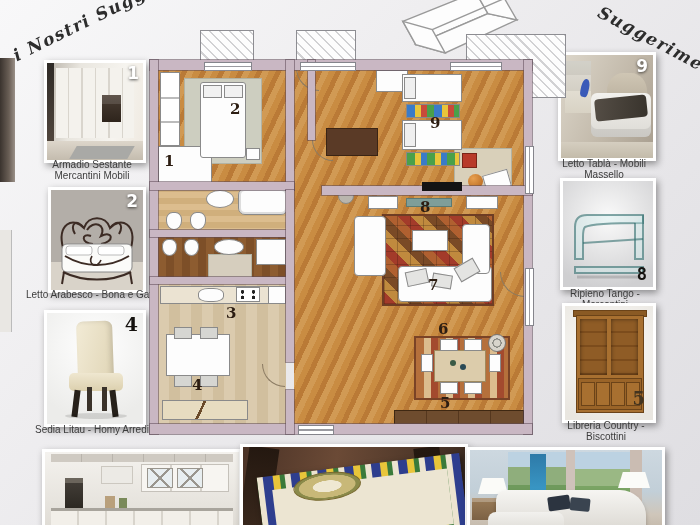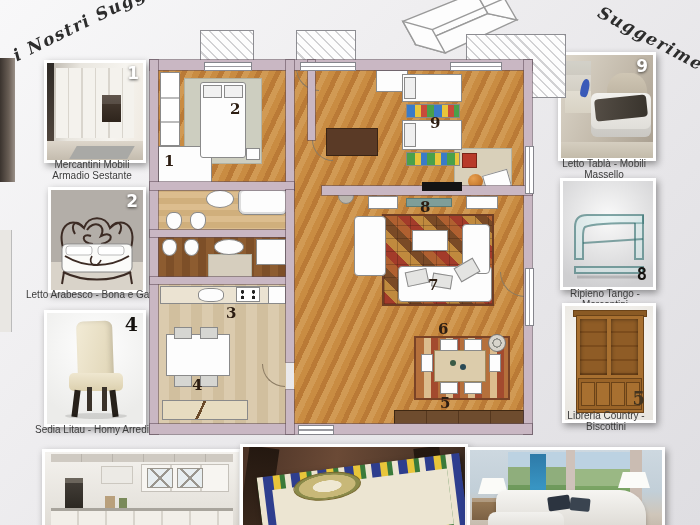--- a/index.html
+++ b/index.html
@@ -219,22 +219,22 @@
   <div class="card-img" style="background:linear-gradient(100deg,#b8b2a8 0%,#e9e6df 30%,#f6f4ef 70%,#efe9e0 100%);">
     <div class="abs" style="left:0;top:0;width:7px;height:100%;background:linear-gradient(#2e2a26,#584c42);"></div>
     <div class="abs" style="left:9px;top:5px;width:78px;height:70px;background:repeating-linear-gradient(90deg,#f4f2ed 0 12px,#d9d5cd 12px 13.5px);"></div>
     <div class="abs" style="left:55px;top:32px;width:19px;height:27px;background:linear-gradient(#4a3e34,#2e241c);box-shadow:inset 0 9px 0 rgba(255,255,255,0.12);"></div>
     <div class="abs" style="left:0;bottom:0;width:100%;height:19px;background:linear-gradient(#ddd6cb,#c4bcae);"></div>
     <div class="abs" style="left:26px;bottom:1px;width:58px;height:13px;background:#a9a9a6;transform:skewX(-30deg);"></div>
   </div>
   <div class="card-num num-light" style="right:4px;top:2px;">1</div>
 </div>
 <div class="caption" style="left:20px;top:159px;width:144px;">
+  <div>Armadio Sestante</div>
   <div>Mercantini Mobili</div>
-  <div>Armadio Sestante</div>
 </div>
 
 <div class="card" style="left:48px;top:187px;width:92px;height:100px;">
   <div class="card-img" style="background:linear-gradient(#b3aea8 0 72%,#d9d3c9 72% 100%);">
     <svg width="92" height="100" viewBox="0 0 92 100">
       <g fill="none" stroke="#3c2b24" stroke-width="2">
         <path d="M12,58 C6,34 22,26 33,38 C37,25 55,25 59,38 C70,26 86,34 80,58"></path>
         <path d="M33,38 C26,28 18,34 24,44"></path>
         <path d="M59,38 C66,28 74,34 68,44"></path>
         <path d="M36,40 C42,30 56,34 50,46 C62,40 64,52 50,54"></path>
@@ -314,21 +314,21 @@
     <div class="abs" style="left:46px;top:13px;width:27px;height:56px;background:
         repeating-linear-gradient(0deg,#7c4c1c 0 2px,#8f5c26 2px 14px);box-shadow:inset 0 0 4px rgba(0,0,0,0.5);"></div>
     <div class="abs" style="left:13px;top:72px;width:62px;height:30px;background:#9a6428;border:1px solid #6b4318;"></div>
     <div class="abs" style="left:16px;top:76px;width:12px;height:22px;border:1px solid #6b4318;background:#a87030;"></div>
     <div class="abs" style="left:31px;top:76px;width:12px;height:22px;border:1px solid #6b4318;background:#a87030;"></div>
     <div class="abs" style="left:46px;top:76px;width:12px;height:22px;border:1px solid #6b4318;background:#a87030;"></div>
     <div class="abs" style="left:61px;top:76px;width:12px;height:22px;border:1px solid #6b4318;background:#a87030;"></div>
   </div>
   <div class="card-num num-brown" style="right:8px;bottom:12px;font-family:'DejaVu Serif',serif;font-size:18px;">5</div>
 </div>
-<div class="caption" style="left:546px;top:410px;width:120px;">
+<div class="caption" style="left:546px;top:420px;width:120px;">
   <div>Libreria Country - Biscottini</div>
 </div>
 
 <div class="card" style="left:42px;top:449px;width:194px;height:90px;">
   <div class="card-img" style="background:linear-gradient(#f4f2ee 0%,#e7e4de 55%,#dbd7d0 100%);">
     <div class="abs" style="left:6px;top:2px;width:182px;height:8px;background:repeating-linear-gradient(90deg,#cfcac2 0 30px,#b9b4ac 30px 31px);"></div>
     <div class="abs" style="left:96px;top:12px;width:86px;height:26px;background:repeating-linear-gradient(90deg,#f7f5f1 0 28px,#d5d1ca 28px 30px);border:1px solid #c5c1ba;"></div>
     <div class="abs" style="left:102px;top:16px;width:24px;height:18px;border:1.5px solid #9a968e;background:
         linear-gradient(45deg,transparent 47%,#9a968e 47% 53%,transparent 53%),
         linear-gradient(135deg,transparent 47%,#9a968e 47% 53%,transparent 53%),#e8eef0;"></div>

